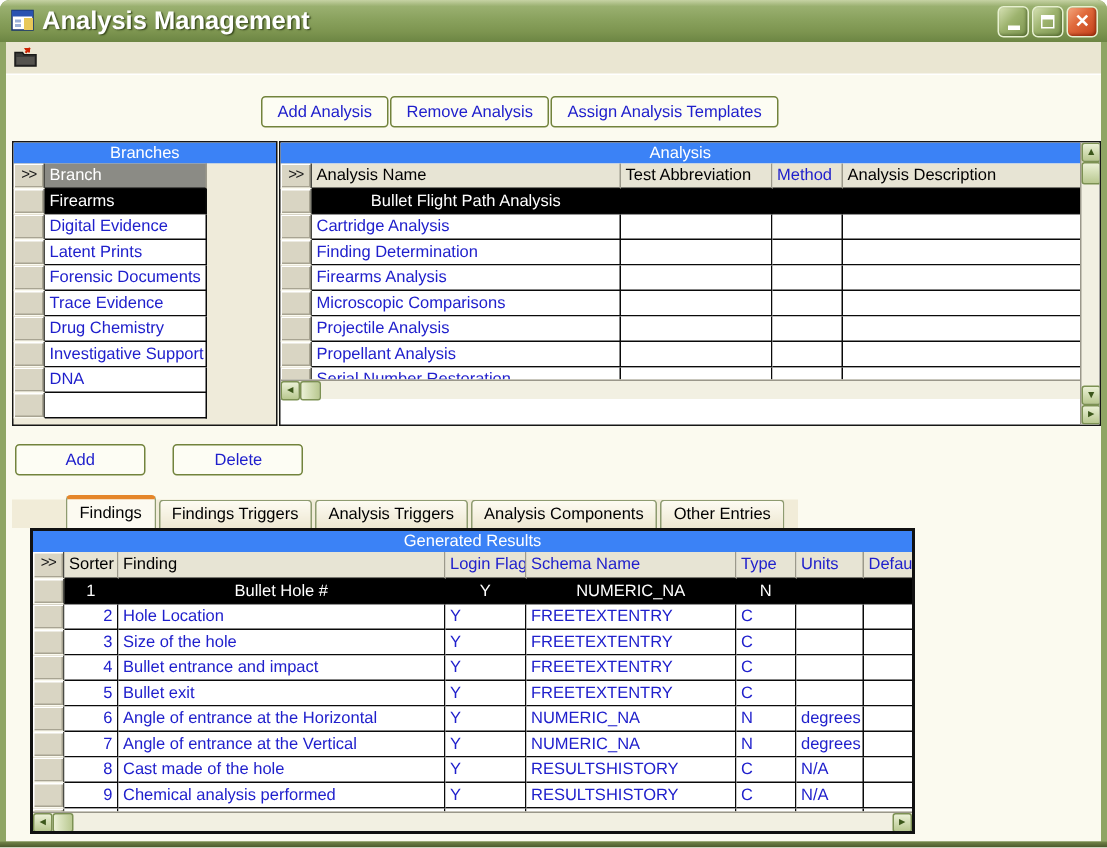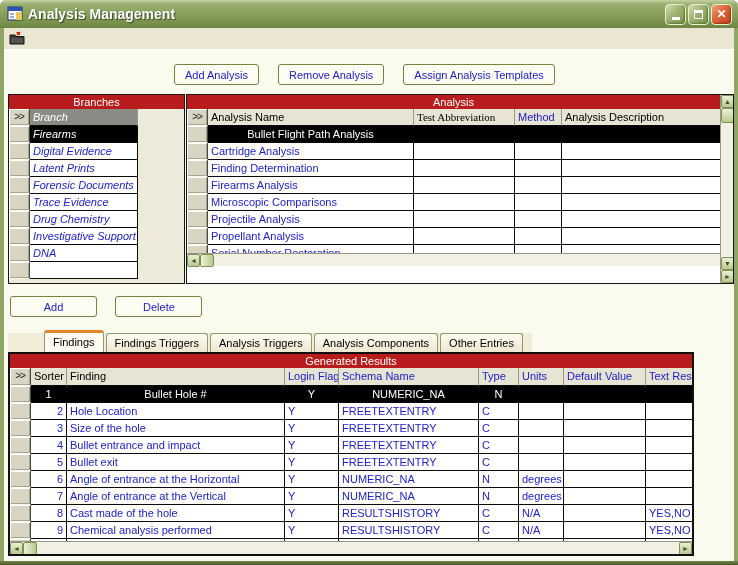--- a/index.html
+++ b/index.html
@@ -6,21 +6,21 @@
   * { box-sizing:border-box; }
 
   .window { position:relative; width:738px; height:565px; background:#8FA564;
             border-radius:6px 6px 0 0; overflow:hidden; }
 
   
   .titlebar { position:absolute; left:0; top:0; width:738px; height:28px;
     background:linear-gradient(#C6D2A4 0%, #9AB070 15%, #8AA25E 45%, #7D9550 75%, #6C8543 100%);
     display:flex; align-items:center; border-radius:6px 6px 0 0; }
   .app-icon { width:16px; height:16px; margin:0 5px 0 7px; flex:none; }
-  .win-title { color:#fff; font-size:14px; font-weight:bold; text-shadow:1px 1px 1px rgba(45,60,20,.85); }
+  .win-title { color:#fff; font-size:17px; font-weight:bold; text-shadow:1px 1px 1px rgba(45,60,20,.85); }
   .controls { margin-left:auto; display:flex; gap:2px; padding-right:6px; }
   .ctrl { width:21px; height:21px; border-radius:4px; border:1px solid #E7F0D0;
           display:flex; align-items:center; justify-content:center; cursor:pointer; }
   .ctrl.green { background:linear-gradient(135deg,#D6E1B4,#9DB36E 45%,#7C9550);
                 box-shadow:inset -1px -1px 2px rgba(55,75,25,.55); }
   .ctrl.red { background:linear-gradient(135deg,#F4A77E,#E06A3C 40%,#C4401A);
               box-shadow:inset -1px -1px 2px rgba(110,25,0,.6); }
   .g-min { width:8px; height:3px; background:#fff; margin-top:9px; }
   .g-max { width:9px; height:9px; border:1px solid #fff; border-top:3px solid #fff; }
   .g-close { color:#fff; font-size:12px; font-weight:bold; line-height:1; }
@@ -29,52 +29,52 @@
   .client { position:absolute; left:4px; top:28px; width:730px; height:533px; background:#FBFAEF; }
   .toolbar { position:absolute; left:0; top:0; width:730px; height:22px;
              background:#EAE6D2; border-bottom:1px solid #FFFFFF; }
   .toolbar svg { margin:3px 0 0 5px; }
   .bottom-border { position:absolute; left:0; top:561px; width:738px; height:4px;
                    background:linear-gradient(#74864A,#48562A); }
 
   
   .btn { border:1px solid #72833C; border-radius:3px; background:#FDFDF4; color:#2020CC;
          font-size:11px; font-family:inherit; height:21px; padding:0 10px; cursor:pointer; }
-  .top-buttons { position:absolute; left:170px; top:36px; display:flex; gap:19px; }
+  .top-buttons { position:absolute; left:170px; top:36px; display:flex; gap:1px; }
   .edit-buttons { position:absolute; left:6px; top:268px; }
   .edit-buttons .btn { width:87px; }
   .edit-buttons .btn + .btn { margin-left:14px; }
 
   
   .panel { position:absolute; border:1px solid #161616; background:#fff; overflow:hidden; }
-  .panel-title { height:14px; background:#b91c1c; color:#fff; font-size:11px;
+  .panel-title { height:14px; background:#3b82f6; color:#fff; font-size:11px;
                  line-height:14px; text-align:center; }
   .grid-row { display:flex; height:17px; flex:none; }
   .cell { font-size:11px; line-height:16px; padding:0 3px; border-right:1px solid #0a0a0a;
           border-bottom:1px solid #0a0a0a; white-space:nowrap; overflow:hidden; flex:none; background:#fff; }
   .cell.blue { color:#2020CC; }
   .cell.hdr { background:#E7E4D4; color:#000; border-right:1px solid #9C998B; }
   .cell.hdr.blue { color:#2020CC; }
   .sel-cell { width:21px; flex:none; background:#D9D5C3; border-right:1px solid #4a4a44;
               border-bottom:1px solid #FBFAEF; box-shadow:inset 1px 1px 0 #fff, inset -1px -1px 0 #A8A492;
               font-size:10px; line-height:16px; text-align:center; color:#1a1a1a; letter-spacing:-1px; }
   .filler { flex:1; background:#EFEBDA; border-bottom:none; border-right:none; }
   .row-selected { background:#000; }
   .row-selected .cell { background:#000; color:#fff; border-right-color:#000;text-align:center; }
   .dark-hdr { background:#8B8B85 !important; color:#fff !important; }
   .r { text-align:right; }
 
   
   #branches { left:4px; top:66px; width:177px; height:190px; background:#EFEBDA; }
-  .c-branch { width:108px;font-style:italic; }
+  .c-branch { width:108px; }
 
   
   #analysis { left:182px; top:66px; width:548px; height:190px; display:flex; }
   #analysis .main { flex:1; min-width:0; display:flex; flex-direction:column; }
-  .c-aname { width:206px; } .c-test { width:101px;font-family:Liberation Serif, serif; } .c-method { width:47px; }
+  .c-aname { width:206px; } .c-test { width:101px; } .c-method { width:47px; }
   .c-adesc { flex:1 !important; border-right:none !important; }
   .clip-row { overflow:hidden; flex:none; }
 
   
   .vscroll { width:13px; flex:none; display:flex; flex-direction:column;
              background:#F2F0E2; border-left:1px solid #9a978a; }
   .hscroll { height:13px; flex:none; display:flex; background:#F2F0E2; border-top:1px solid #9a978a; }
   .sb-btn { width:13px; height:13px; flex:none; border:1px solid #7C9153; border-radius:2px;
             background:linear-gradient(#EBF1D6,#B9C890); display:flex; align-items:center;
             justify-content:center; cursor:pointer; }
@@ -88,21 +88,21 @@
   
   .tab-band { position:absolute; left:4px; top:305px; width:524px; height:19px; background:#F1ECD8; }
   .tabstrip { position:absolute; left:4px; top:302px; height:22px; display:flex; align-items:flex-end;padding-left:36px; }
   .tab { font-size:11px; height:19px; line-height:18px; padding:0 8px; margin-right:2px;
          border:1px solid #8E9B70; border-bottom:none; border-radius:3px 3px 0 0;
          background:linear-gradient(#FDFBF2,#EDE7D1); color:#000; cursor:pointer; white-space:nowrap; }
   .tab.active { height:22px; line-height:18px; border-top:3px solid #E5862A; background:#FCFAF1;
                 position:relative; z-index:2; }
 
   
-  #gresults { left:4px; top:324px; width:686px; height:204px; border-width:2px; border-color:#111;
+  #gresults { left:16px; top:324px; width:590px; height:204px; border-width:2px; border-color:#111;
               display:flex; flex-direction:column; }
   #gresults .grid-row.hdr-row { height:18px; }
   #gresults .hdr-row .cell { line-height:17px; }
   .c-sorter { width:36px; } .c-finding { width:218px; } .c-login { width:54px; }
   .c-schema { width:140px; } .c-type { width:40px; } .c-units { width:45px; }
   .c-default { width:82px; } .c-textresp { flex:1 !important; border-right:none !important; }
 </style>
 </head>
 <body>
 

